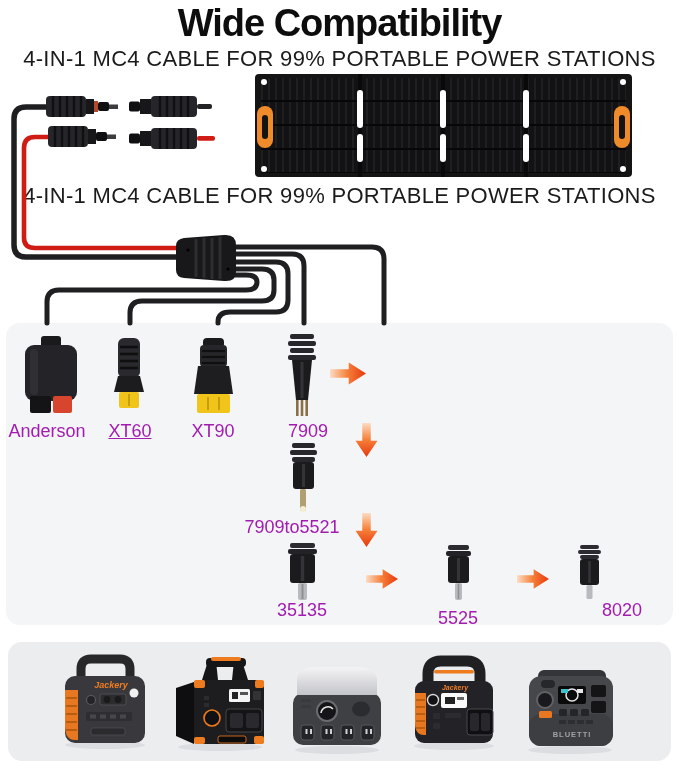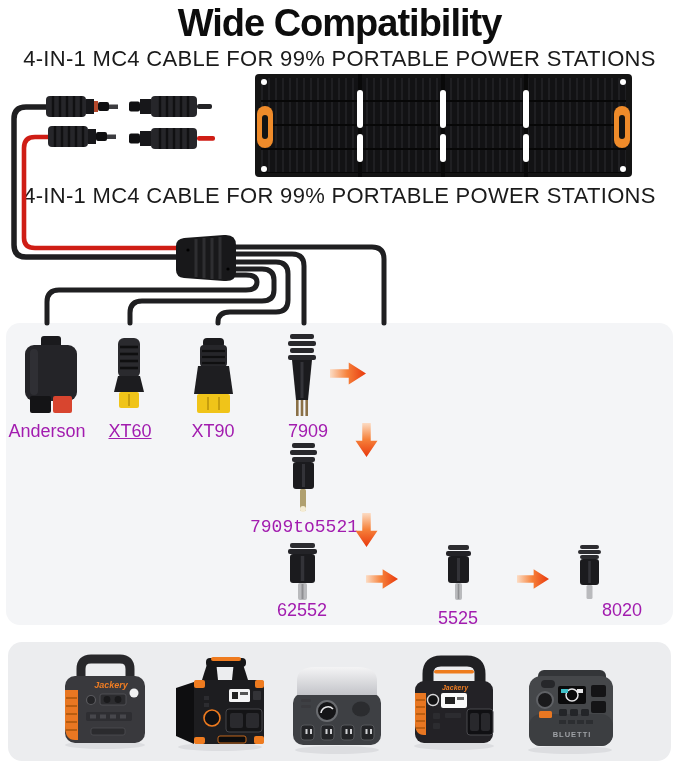--- a/index.html
+++ b/index.html
@@ -224,33 +224,33 @@
     <g fill="#28282c">
       <rect x="2" y="0" width="23" height="5" rx="2"></rect>
         <rect x="0" y="7" width="27" height="5" rx="2"></rect>
       <rect x="2" y="14" width="23" height="5" rx="2"></rect>
     </g>
     <rect x="3" y="19" width="21" height="27" rx="3" fill="#1b1b1e"></rect>
     <line x1="13.5" y1="21" x2="13.5" y2="44" stroke="#333338" stroke-width="3"></line>
     <rect x="10" y="46" width="6" height="22" rx="1.5" fill="#b0a070"></rect>
     <ellipse cx="13" cy="66" rx="3" ry="3" fill="#f4ecd4"></ellipse>
   </svg>
-  <div class="abs plug-label" style="left:304px;top:517px;font-family:Liberation Mono, monospace;">7909to5521</div>
+  <div class="abs plug-label" style="left:292px;top:517px;">7909to5521</div>
 
   <div class="abs arrow-down" style="left:354px;top:513px;width:25px;height:34px;"></div>
 
   <svg class="abs" style="left:288px;top:543px;" width="29" height="58" viewBox="0 0 29 58">
     <rect x="2" y="0" width="25" height="5" rx="2" fill="#2c2c30"></rect>
     <rect x="0" y="6" width="29" height="5" rx="2" fill="#232327"></rect>
     <rect x="2" y="11" width="25" height="29" rx="3" fill="#1b1b1e"></rect>
     <line x1="14.5" y1="13" x2="14.5" y2="38" stroke="#333338" stroke-width="3.5"></line>
     <rect x="10" y="40" width="9" height="17" rx="2" fill="#b9babd"></rect>
     <line x1="14.5" y1="41" x2="14.5" y2="56" stroke="#8e8f92" stroke-width="2"></line>
   </svg>
-  <div class="abs plug-label" style="left:302px;top:600px;">62552</div>
+  <div class="abs plug-label" style="left:302px;top:600px;">35135</div>
 
   <div class="abs arrow-right" style="left:366px;top:568px;width:32px;height:22px;"></div>
 
   <svg class="abs" style="left:446px;top:545px;" width="25" height="56" viewBox="0 0 25 56">
     <rect x="2" y="0" width="21" height="5" rx="2" fill="#2c2c30"></rect>
     <rect x="0" y="6" width="25" height="5" rx="2" fill="#232327"></rect>
     <rect x="2" y="11" width="21" height="27" rx="3" fill="#1b1b1e"></rect>
     <line x1="12.5" y1="13" x2="12.5" y2="36" stroke="#333338" stroke-width="3"></line>
     <rect x="9" y="38" width="7" height="17" rx="2" fill="#b9babd"></rect>
     <line x1="12.5" y1="39" x2="12.5" y2="54" stroke="#8e8f92" stroke-width="1.6"></line>

